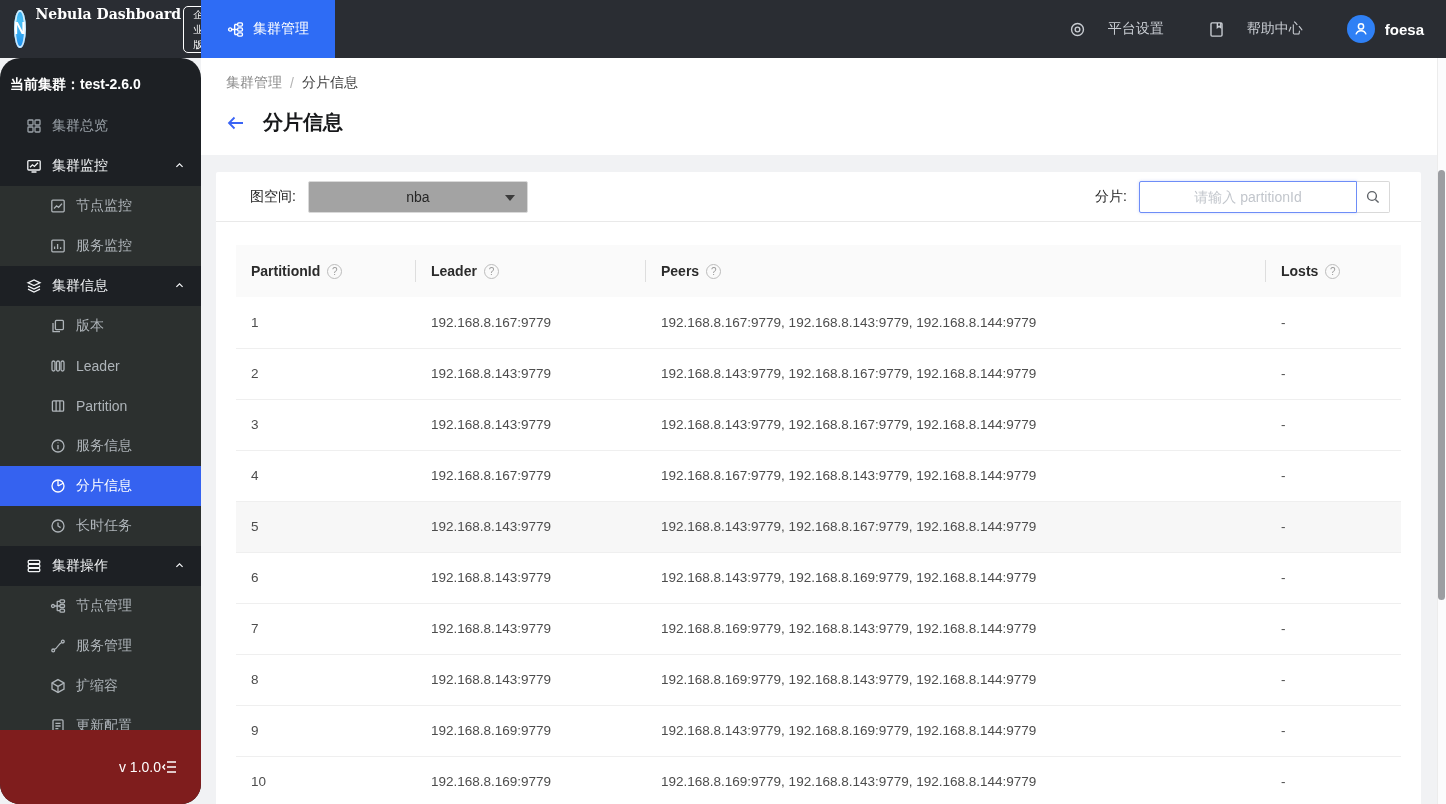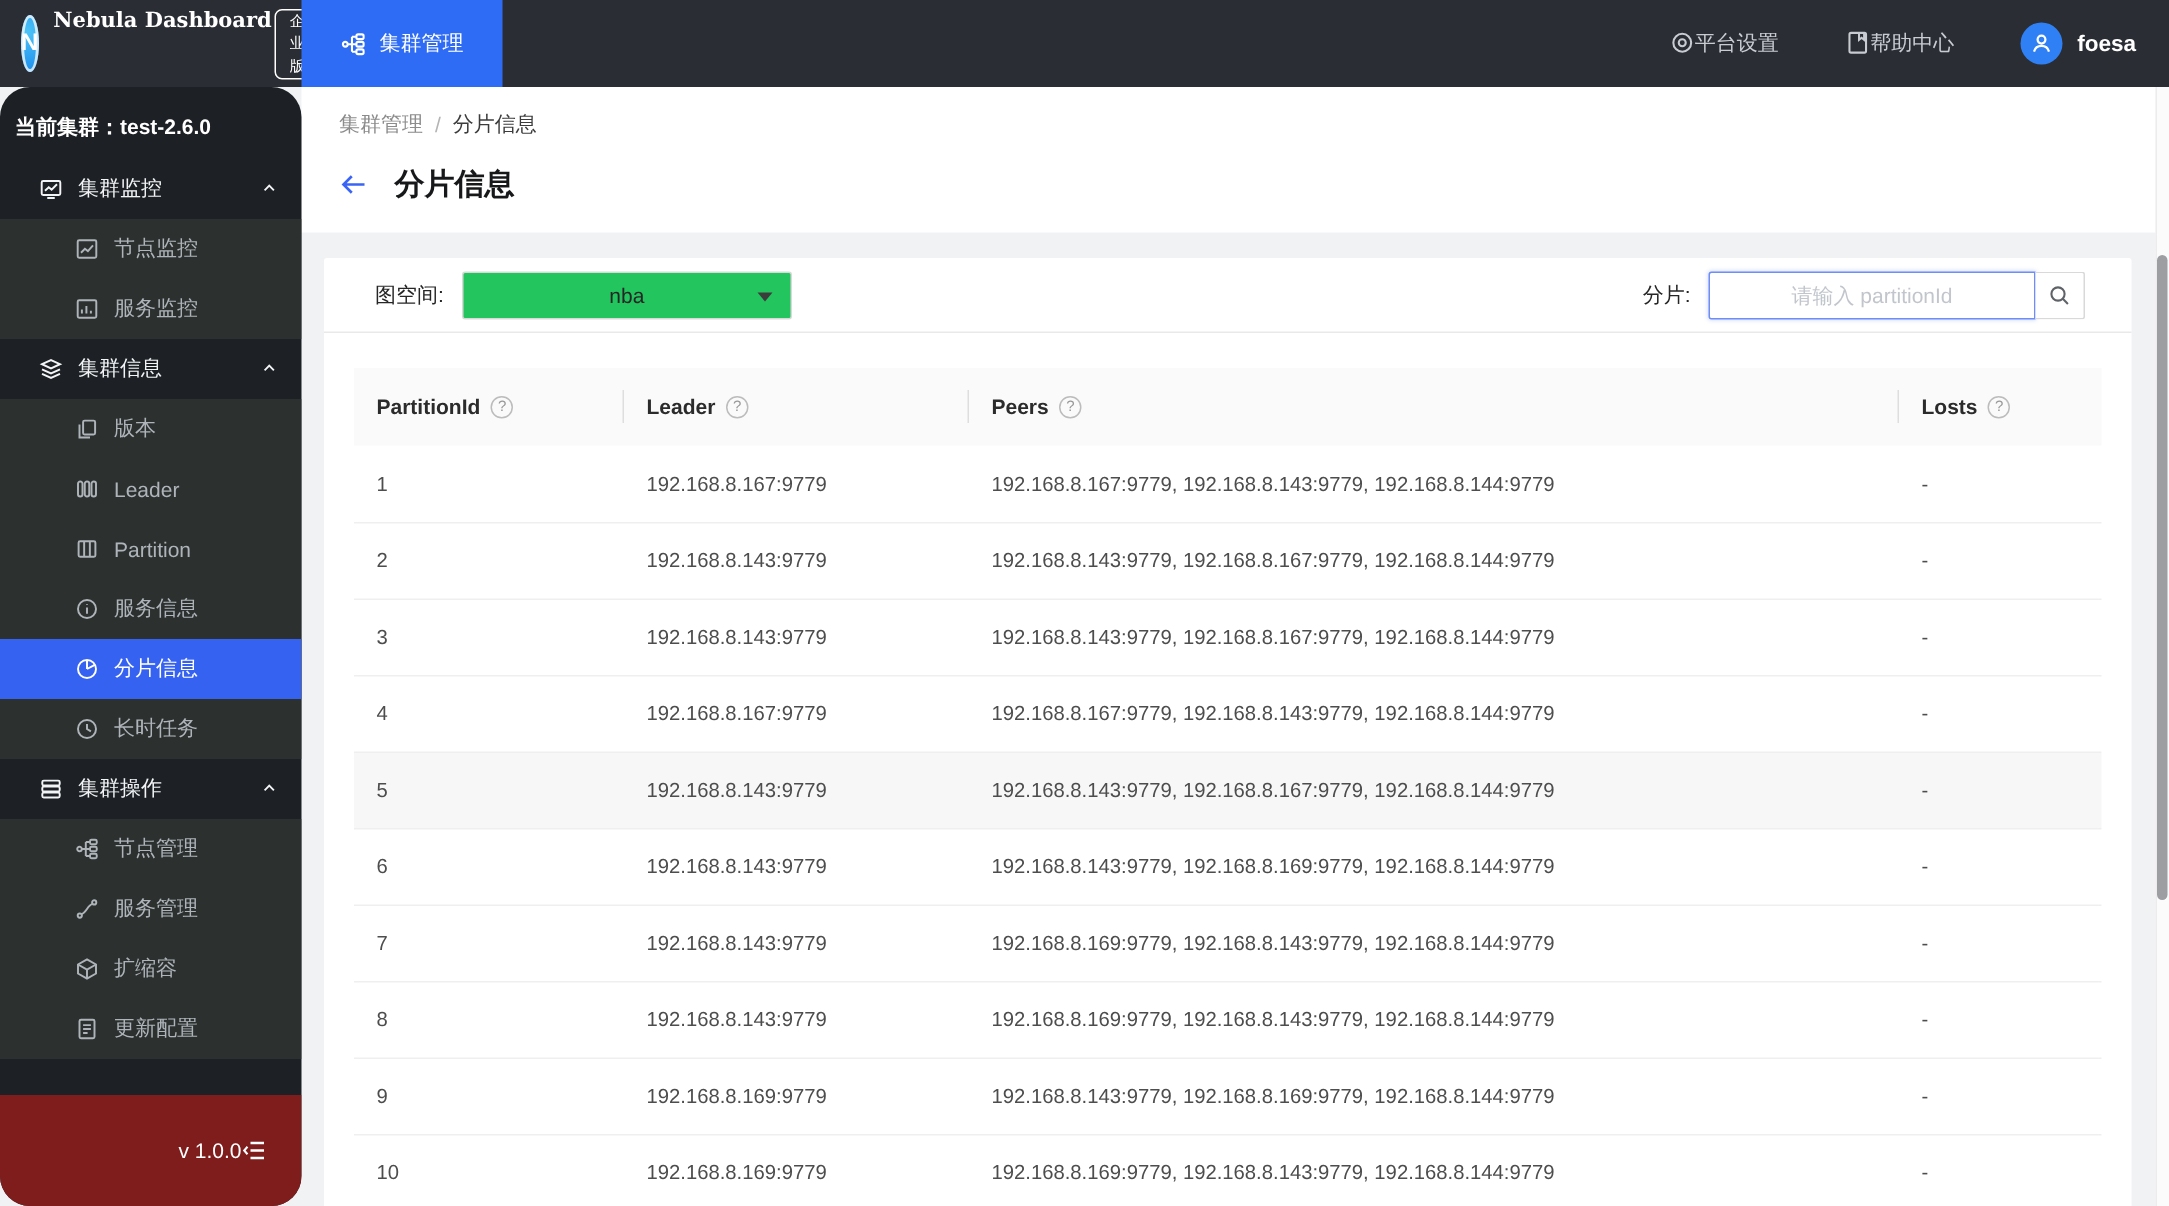--- a/index.html
+++ b/index.html
@@ -21,21 +21,21 @@
   .brand-badge { color:#fff; font-size:10px; border:1px solid #fff; border-radius:5px;
     padding:0 9px; line-height:15px; letter-spacing:1px; }
 
   .nav-tabs { display:flex; align-items:stretch; }
   .tab { display:flex; align-items:center; gap:9px; padding:0 26px; font-size:14px;
     color:#b7bbc2; cursor:pointer; }
   .tab.active { background:#2e6cf5; color:#fff; }
   .tab svg { width:17px; height:17px; }
 
   .header-right { margin-left:auto; display:flex; align-items:center; gap:44px; padding-right:22px; }
-  .header-link { display:flex; align-items:flex-start; gap:0; color:#c8ccd2; font-size:14px; cursor:pointer; }
+  .header-link { display:flex; align-items:center; gap:22px; color:#c8ccd2; font-size:14px; cursor:pointer; }
   .header-link svg { width:17px; height:17px; }
   .user-chip { display:flex; align-items:center; gap:10px; cursor:pointer; }
   .avatar { width:28px; height:28px; border-radius:50%; background:#2f80f5;
     display:flex; align-items:center; justify-content:center; }
   .avatar svg { width:16px; height:16px; }
   .user-name { color:#fff; font-size:15px; font-weight:bold; }
 
   
   .sidebar { position:absolute; left:0; top:58px; width:201px; height:746px;
     background:#1d2024; color:#fff; overflow:hidden; z-index:20;border-radius:20px; }
@@ -69,21 +69,21 @@
   .back-arrow { display:flex; cursor:pointer; }
   .back-arrow svg { width:20px; height:20px; }
   .page-title { font-size:20px; font-weight:bold; color:#17181a; }
 
   .card { background:#fff; margin:17px 25px 0 15px; border-radius:2px; min-height:660px; }
   .filter-row { height:50px; display:flex; align-items:center;
     padding:0 31px 0 34px; border-bottom:1px solid #e9e9e9; }
   .filter-label { font-size:14px; color:#262626; margin-right:12px; }
   .select-box { width:220px; height:32px; border:1px solid #d9d9d9; border-radius:2px;
     display:flex; align-items:center; justify-content:center; position:relative;
-    font-size:14px; color:#262626; cursor:pointer; background:#22c55e; }
+    font-size:14px; color:#262626; cursor:pointer; background:#a3a3a3; }
   .select-caret { position:absolute; right:12px; top:13px; width:0; height:0;
     border-left:5px solid transparent; border-right:5px solid transparent;
     border-top:6px solid #3c3c3c; }
   .filter-right { margin-left:auto; display:flex; align-items:center; }
   .search-input { width:218px; height:32px; border:1px solid #6e8df7; border-radius:2px 0 0 2px;
     outline:none; font-size:14px; color:#262626; text-align:center;
     box-shadow:0 0 3px rgba(59,92,240,.25); }
   .search-input::placeholder { color:#c2c6cc; }
   .search-btn { width:33px; height:32px; border:1px solid #d9d9d9; border-left:none;
     background:#fff; border-radius:0 2px 2px 0; display:flex; align-items:center;
@@ -163,20 +163,29 @@
         <span class="user-name">foesa</span>
       </div>
     </div>
   </div>
 
   <div class="sidebar">
     <div class="current-cluster">
       <span>当前集群：</span><span>test-2.6.0</span>
     </div>
 
+    <div class="menu-item">
+      <svg viewBox="0 0 16 16" fill="none" stroke="currentColor" stroke-width="1.3">
+        <rect x="2" y="2" width="5" height="5" rx="0.8"></rect>
+          <rect x="9" y="2" width="5" height="5" rx="0.8"></rect>
+        <rect x="2" y="9" width="5" height="5" rx="0.8"></rect>
+          <rect x="9" y="9" width="5" height="5" rx="0.8"></rect>
+      </svg>
+      <span>集群总览</span>
+    </div>
 
     <div class="menu-item group">
       <svg viewBox="0 0 16 16" fill="none" stroke="currentColor" stroke-width="1.3">
         <rect x="1.8" y="2.6" width="12.4" height="9.4" rx="1"></rect>
         <path d="M4 9.2 L6.5 6.8 L8.4 8.4 L12 4.8 M5.5 14 h5"></path>
       </svg>
       <span>集群监控</span>
       <span class="chevron">
         <svg viewBox="0 0 16 16" fill="none" stroke="currentColor" stroke-width="1.8">
             <path d="M3.5 10 L8 5.5 L12.5 10"></path>

